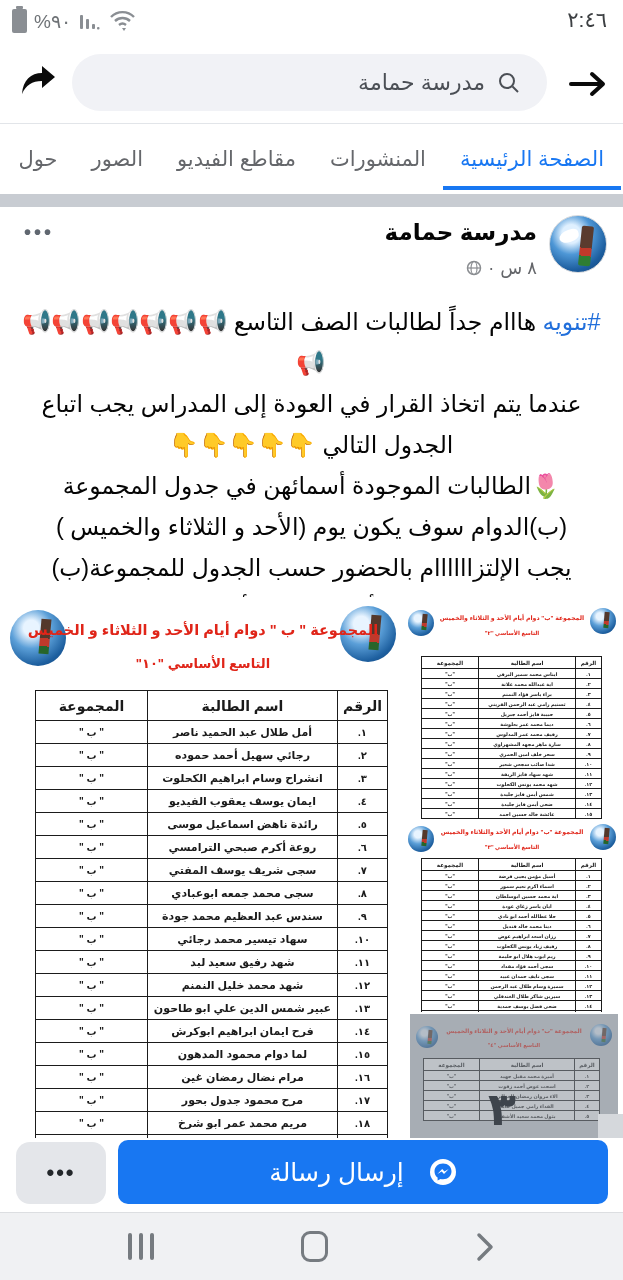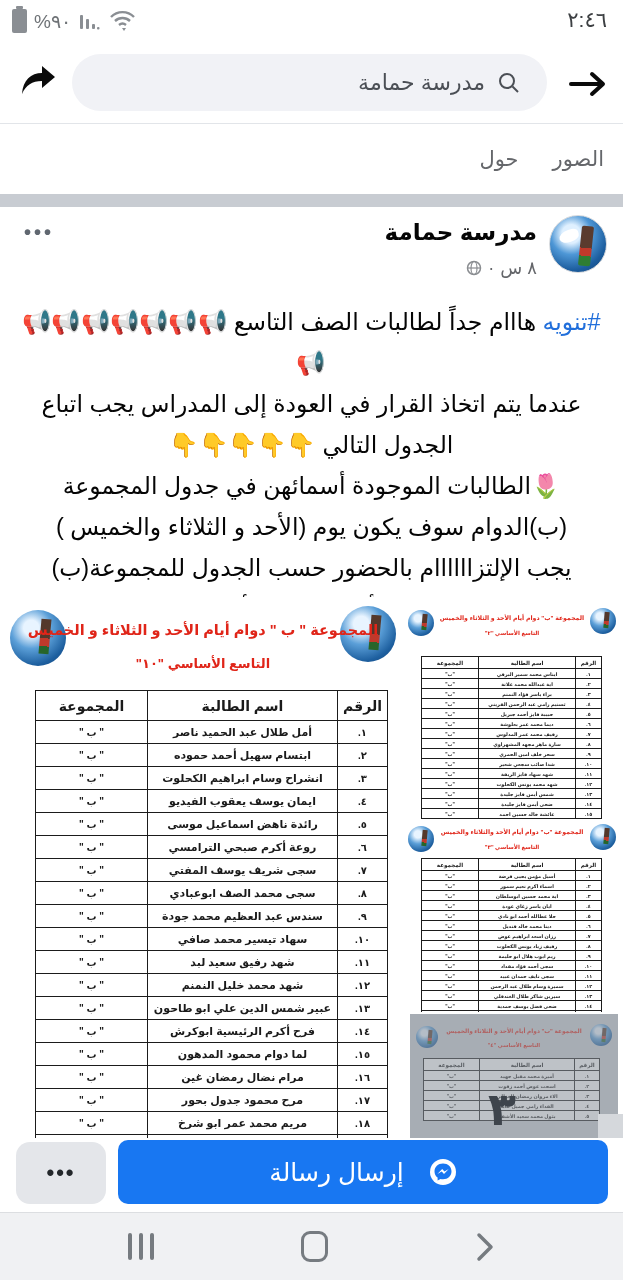--- a/index.html
+++ b/index.html
@@ -115,20 +115,23 @@
     </div>
     <div class="back-btn">
       <svg width="38" height="30" viewBox="0 0 38 30">
         <line x1="3" y1="15" x2="32" y2="15" stroke="#0b0b0b" stroke-width="4" stroke-linecap="round"></line>
         <path d="M24 5 l11 10 -11 10" fill="none" stroke="#0b0b0b" stroke-width="4" stroke-linecap="round" stroke-linejoin="round"></path>
       </svg>
     </div>
   </div>
 
   <div class="tabs">
+    <div class="tab active">الصفحة الرئيسية</div>
+    <div class="tab">المنشورات</div>
+    <div class="tab">مقاطع الفيديو</div>
     <div class="tab">الصور</div>
     <div class="tab">حول</div>
   </div>
   <div class="band"></div>
 
   <div class="post-head">
     <div class="avatar"></div>
     <div class="post-author">مدرسة حمامة</div>
     <div class="post-meta">
       <span>٨ س</span>
@@ -171,21 +174,21 @@
         </tr>
           </thead>
         <tbody>
             <tr>
               <td>١.</td>
               <td>أمل طلال عبد الحميد ناصر</td>
               <td>" ب "</td>
             </tr>
             <tr>
               <td>٢.</td>
-              <td>ابتسام سهيل أحمد حموده</td>
+              <td>رجائي سهيل أحمد حموده</td>
               <td>" ب "</td>
             </tr>
             <tr>
               <td>٣.</td>
               <td>انشراح وسام ابراهيم الكحلوت</td>
               <td>" ب "</td>
             </tr>
             <tr>
               <td>٤.</td>
               <td>ايمان يوسف يعقوب الفيديو</td>
@@ -201,51 +204,51 @@
               <td>روعة أكرم صبحي الترامسي</td>
               <td>" ب "</td>
             </tr>
             <tr>
               <td>٧.</td>
               <td>سجى شريف يوسف المفتي</td>
               <td>" ب "</td>
             </tr>
             <tr>
               <td>٨.</td>
-              <td>سجى محمد الصف ابوعبادي</td>
+              <td>سجى محمد جمعه ابوعبادي</td>
               <td>" ب "</td>
             </tr>
             <tr>
               <td>٩.</td>
               <td>سندس عبد العظيم محمد جودة</td>
               <td>" ب "</td>
             </tr>
             <tr>
               <td>١٠.</td>
-              <td>سهاد تيسير محمد صافي</td>
+              <td>سهاد تيسير محمد رجائي</td>
               <td>" ب "</td>
             </tr>
             <tr>
               <td>١١.</td>
               <td>شهد رفيق سعيد لبد</td>
               <td>" ب "</td>
             </tr>
             <tr>
               <td>١٢.</td>
               <td>شهد محمد خليل النمنم</td>
               <td>" ب "</td>
             </tr>
             <tr>
               <td>١٣.</td>
               <td>عبير شمس الدين علي ابو طاحون</td>
               <td>" ب "</td>
             </tr>
             <tr>
               <td>١٤.</td>
-              <td>فرح أكرم الرئيسية ابوكرش</td>
+              <td>فرح ايمان ابراهيم ابوكرش</td>
               <td>" ب "</td>
             </tr>
             <tr>
               <td>١٥.</td>
               <td>لما دوام محمود المدهون</td>
               <td>" ب "</td>
             </tr>
             <tr>
               <td>١٦.</td>
               <td>مرام نضال رمضان غين</td>

